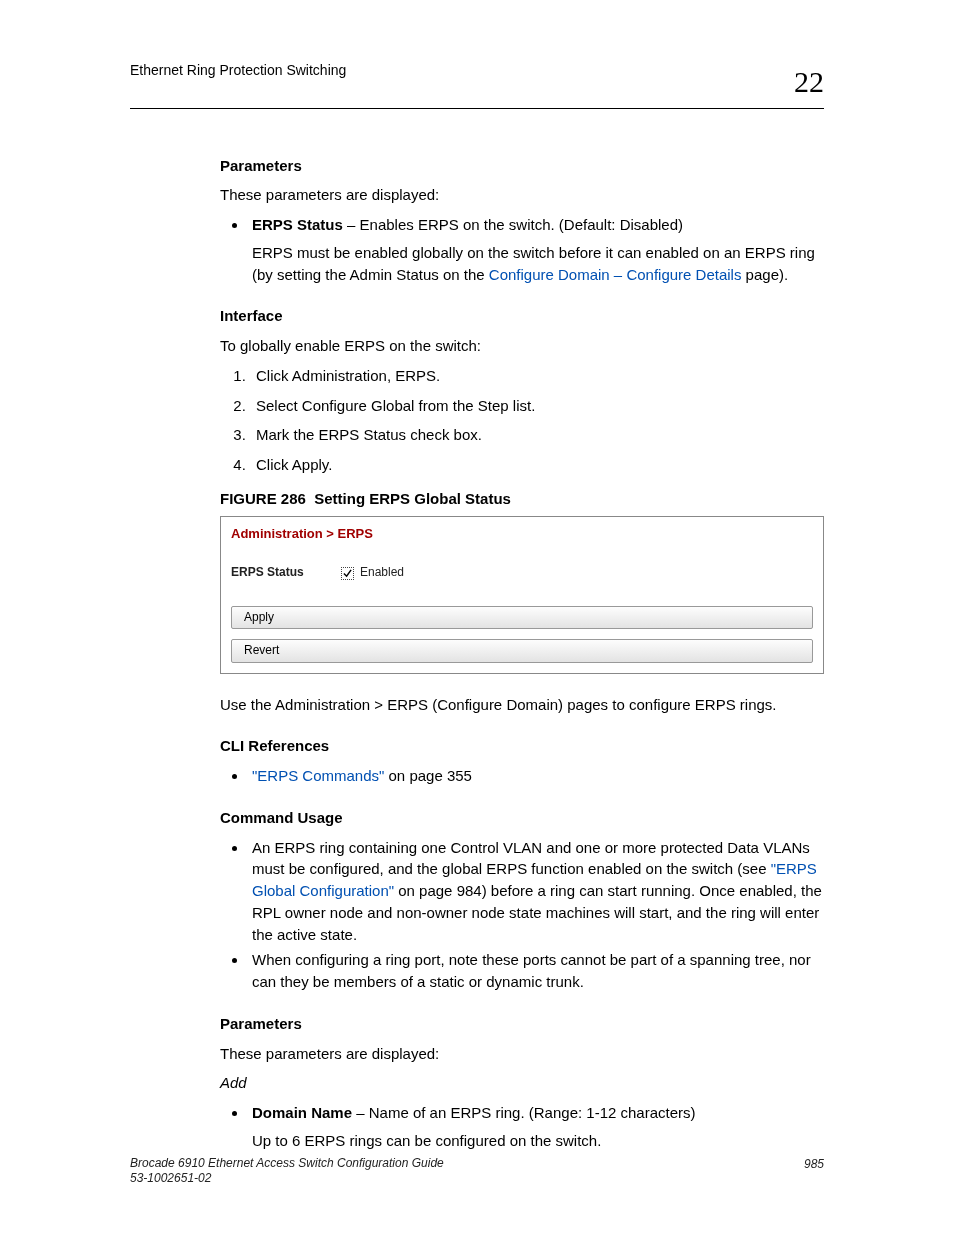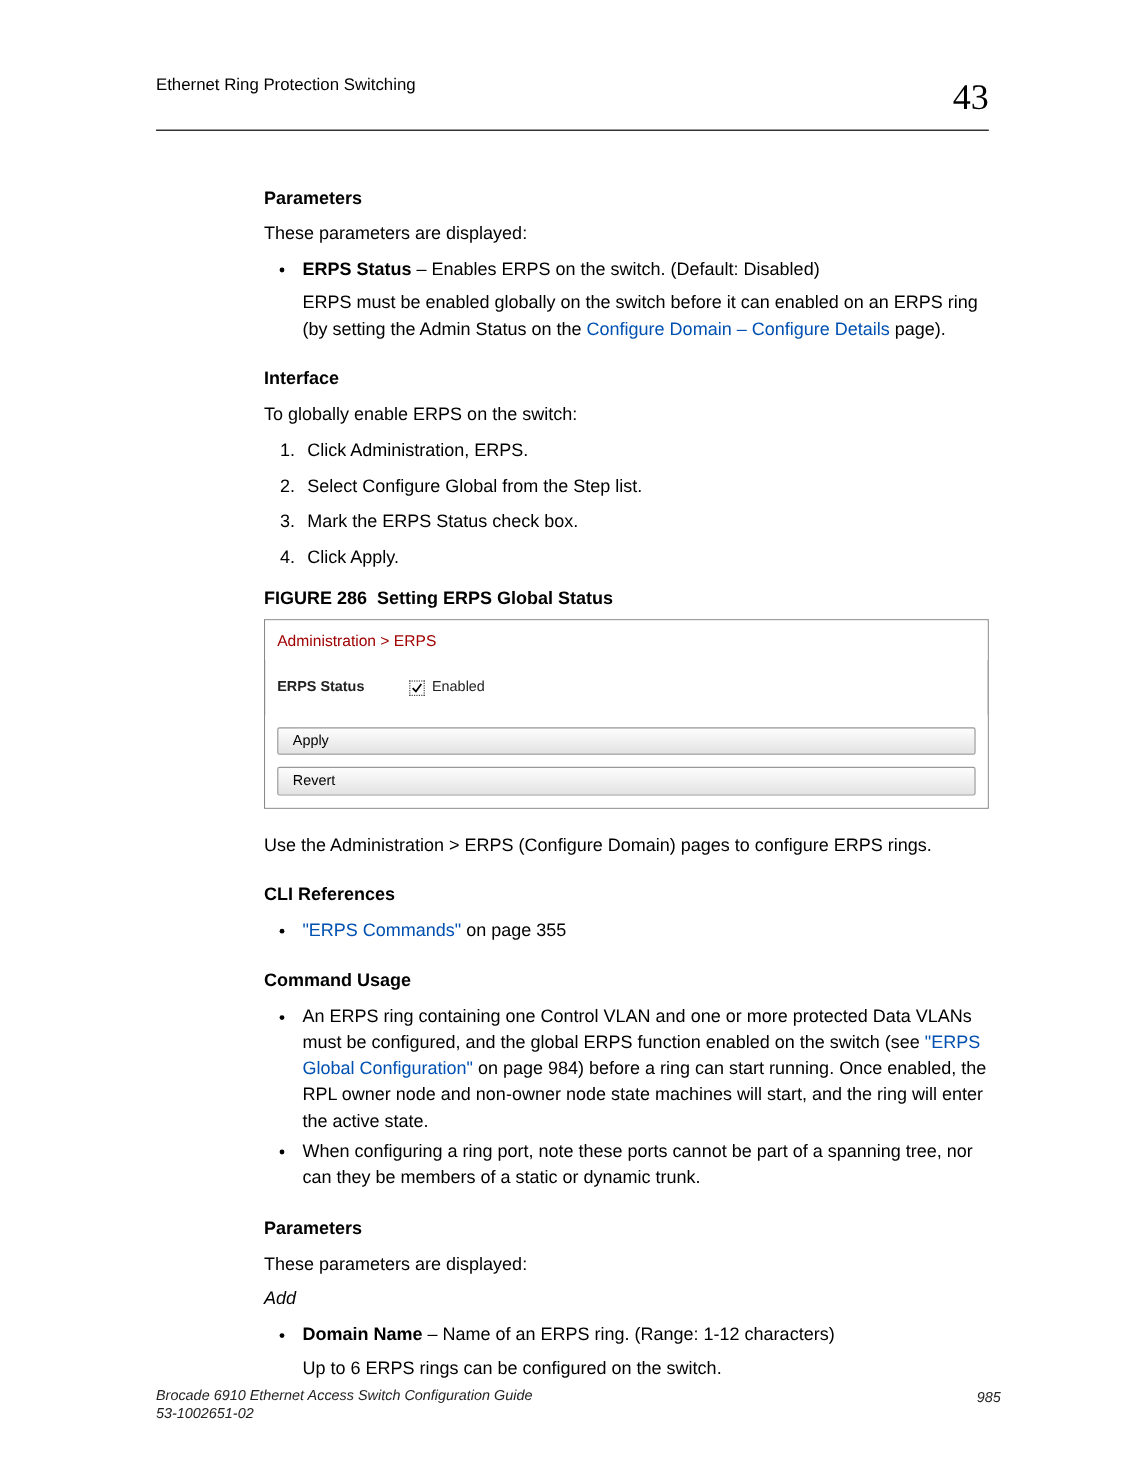--- a/index.html
+++ b/index.html
@@ -37,21 +37,21 @@
   .section-h { font-size: 24px; font-weight: 400; margin: 18px 0 10px 0; font-family: "Arial Narrow", Arial, sans-serif; }
   .figcap { margin-top: 10px; margin-bottom: 6px; }
   .figcap .fignum { font-family: "Arial Narrow", Arial, sans-serif; font-weight: 700; }
   .figure-panel {
     border: 1px solid #888;
     background: #fff;
     margin-bottom: 20px;
   }
   .panel-header {
     padding: 8px 10px 6px 10px;
-    font-weight: 400;
+    font-weight: 700;
     font-size: 13px;
     color: #a00000;
     background: #fff;
     border-bottom: 1px solid #fff;
   }
   .panel-row {
     display: flex;
     align-items: center;
     padding: 6px 10px;
     font-size: 12px;
@@ -91,35 +91,35 @@
     background: linear-gradient(#fdfdfd, #e3e3e3);
     border: 1px solid #999;
     border-radius: 2px;
   }
   .italic { font-style: italic; }
   .sub-h { margin-top: 20px; }
   .footer {
     position: absolute;
     bottom: 48px;
     left: 130px;
-    right: 120px;
+    right: 130px;
     display: flex;
     justify-content: space-between;
     font-style: italic;
     font-size: 12px;
     color: #222;
   }
   .footer .left { line-height: 1.3; }
 </style>
 </head>
 <body>
 
 <div class="header-row">
   <div class="header-title">Ethernet Ring Protection Switching</div>
-  <div class="chapter-num">43</div>
+  <div class="chapter-num">22</div>
 </div>
 
 <div class="content">
 
   <div class="bold para">Parameters</div>
   <div class="para">These parameters are displayed:</div>
   <ul class="bullets">
     <li>
       <span class="bold">ERPS Status</span><span> – Enables ERPS on the switch. (Default: Disabled)</span>
       <div class="sub">

